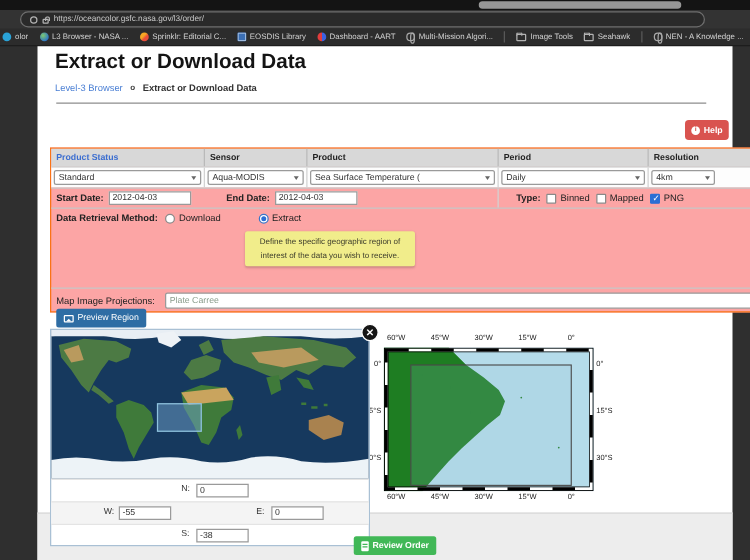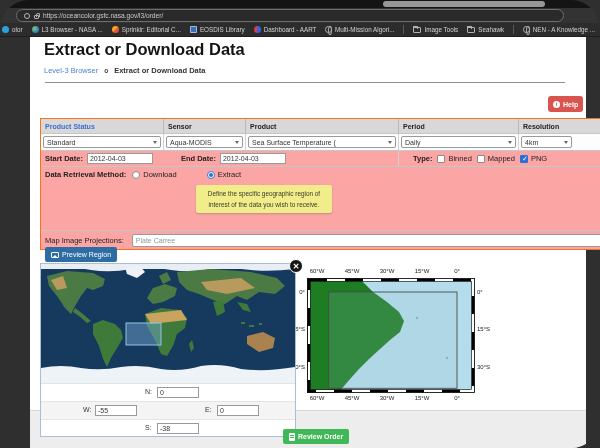--- a/index.html
+++ b/index.html
@@ -1,17 +1,17 @@
 <!DOCTYPE html>
 <html><head>
 <meta charset="utf-8">
 <style>
   * { box-sizing: border-box; margin: 0; padding: 0; }
   html,body { width:600px; height:448px; background:#2f2f2f; font-family:"Liberation Sans",sans-serif; }
-  .screen { position:relative; width:600px; height:448px; overflow:hidden; background:#2f2f2f;border-radius:29px; }
+  .screen { position:relative; width:600px; height:448px; overflow:hidden; background:#2f2f2f; }
 
   
   .tabbar { position:absolute; left:0; top:0; width:600px; height:8px; background:#141414; }
   .tab-thumb { position:absolute; left:383px; top:1px; width:162px; height:6px; background:#979797; border-radius:3px; }
   .urlbar { position:absolute; left:0; top:8px; width:600px; height:15px; background:#333333; }
   .url-field { position:absolute; left:16px; top:1px; width:548px; height:13px; border:1px solid #6e6e6e; border-radius:7px; background:#2a2a2a; display:flex; align-items:center; gap:4px; padding:0 7px; }
   .shield-ic { width:6px; height:6px; border:1px solid #b5b5b5; border-radius:50%; flex:0 0 auto; }
   .lock-ic { width:5px; height:4px; border:1px solid #b5b5b5; border-radius:1px; position:relative; flex:0 0 auto; margin-top:2px; }
   .lock-ic::before { content:""; position:absolute; left:0.5px; top:-3px; width:2.5px; height:3px; border:1px solid #b5b5b5; border-bottom:none; border-radius:2px 2px 0 0; }
   .url-text { font-size:6.6px; color:#c9c9c9; white-space:nowrap; }

